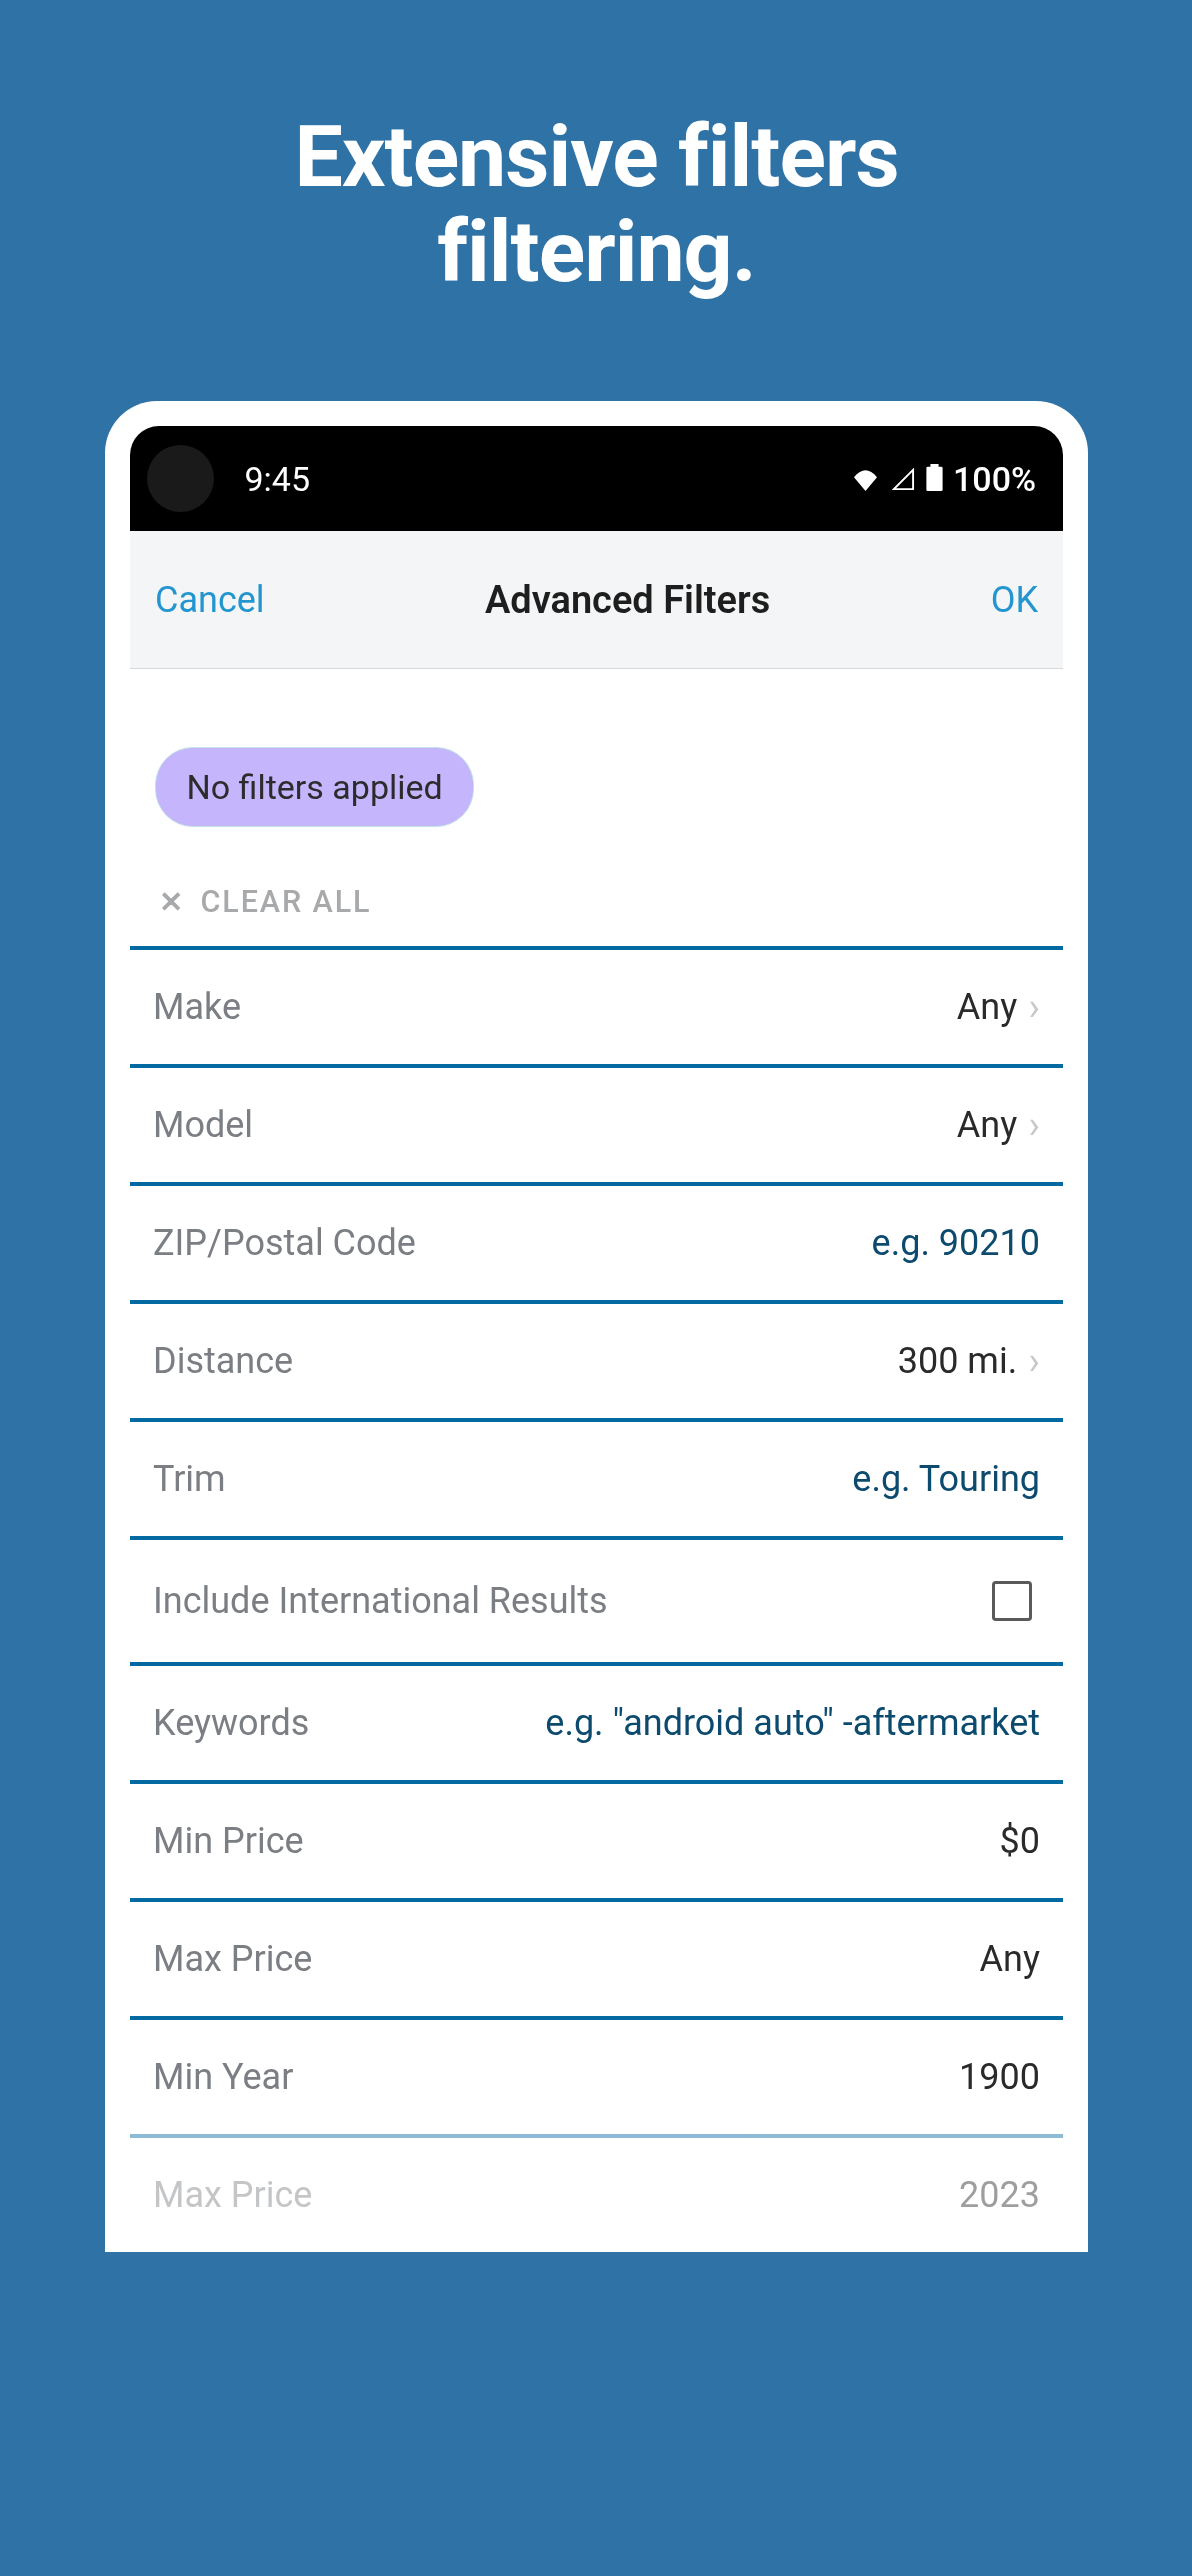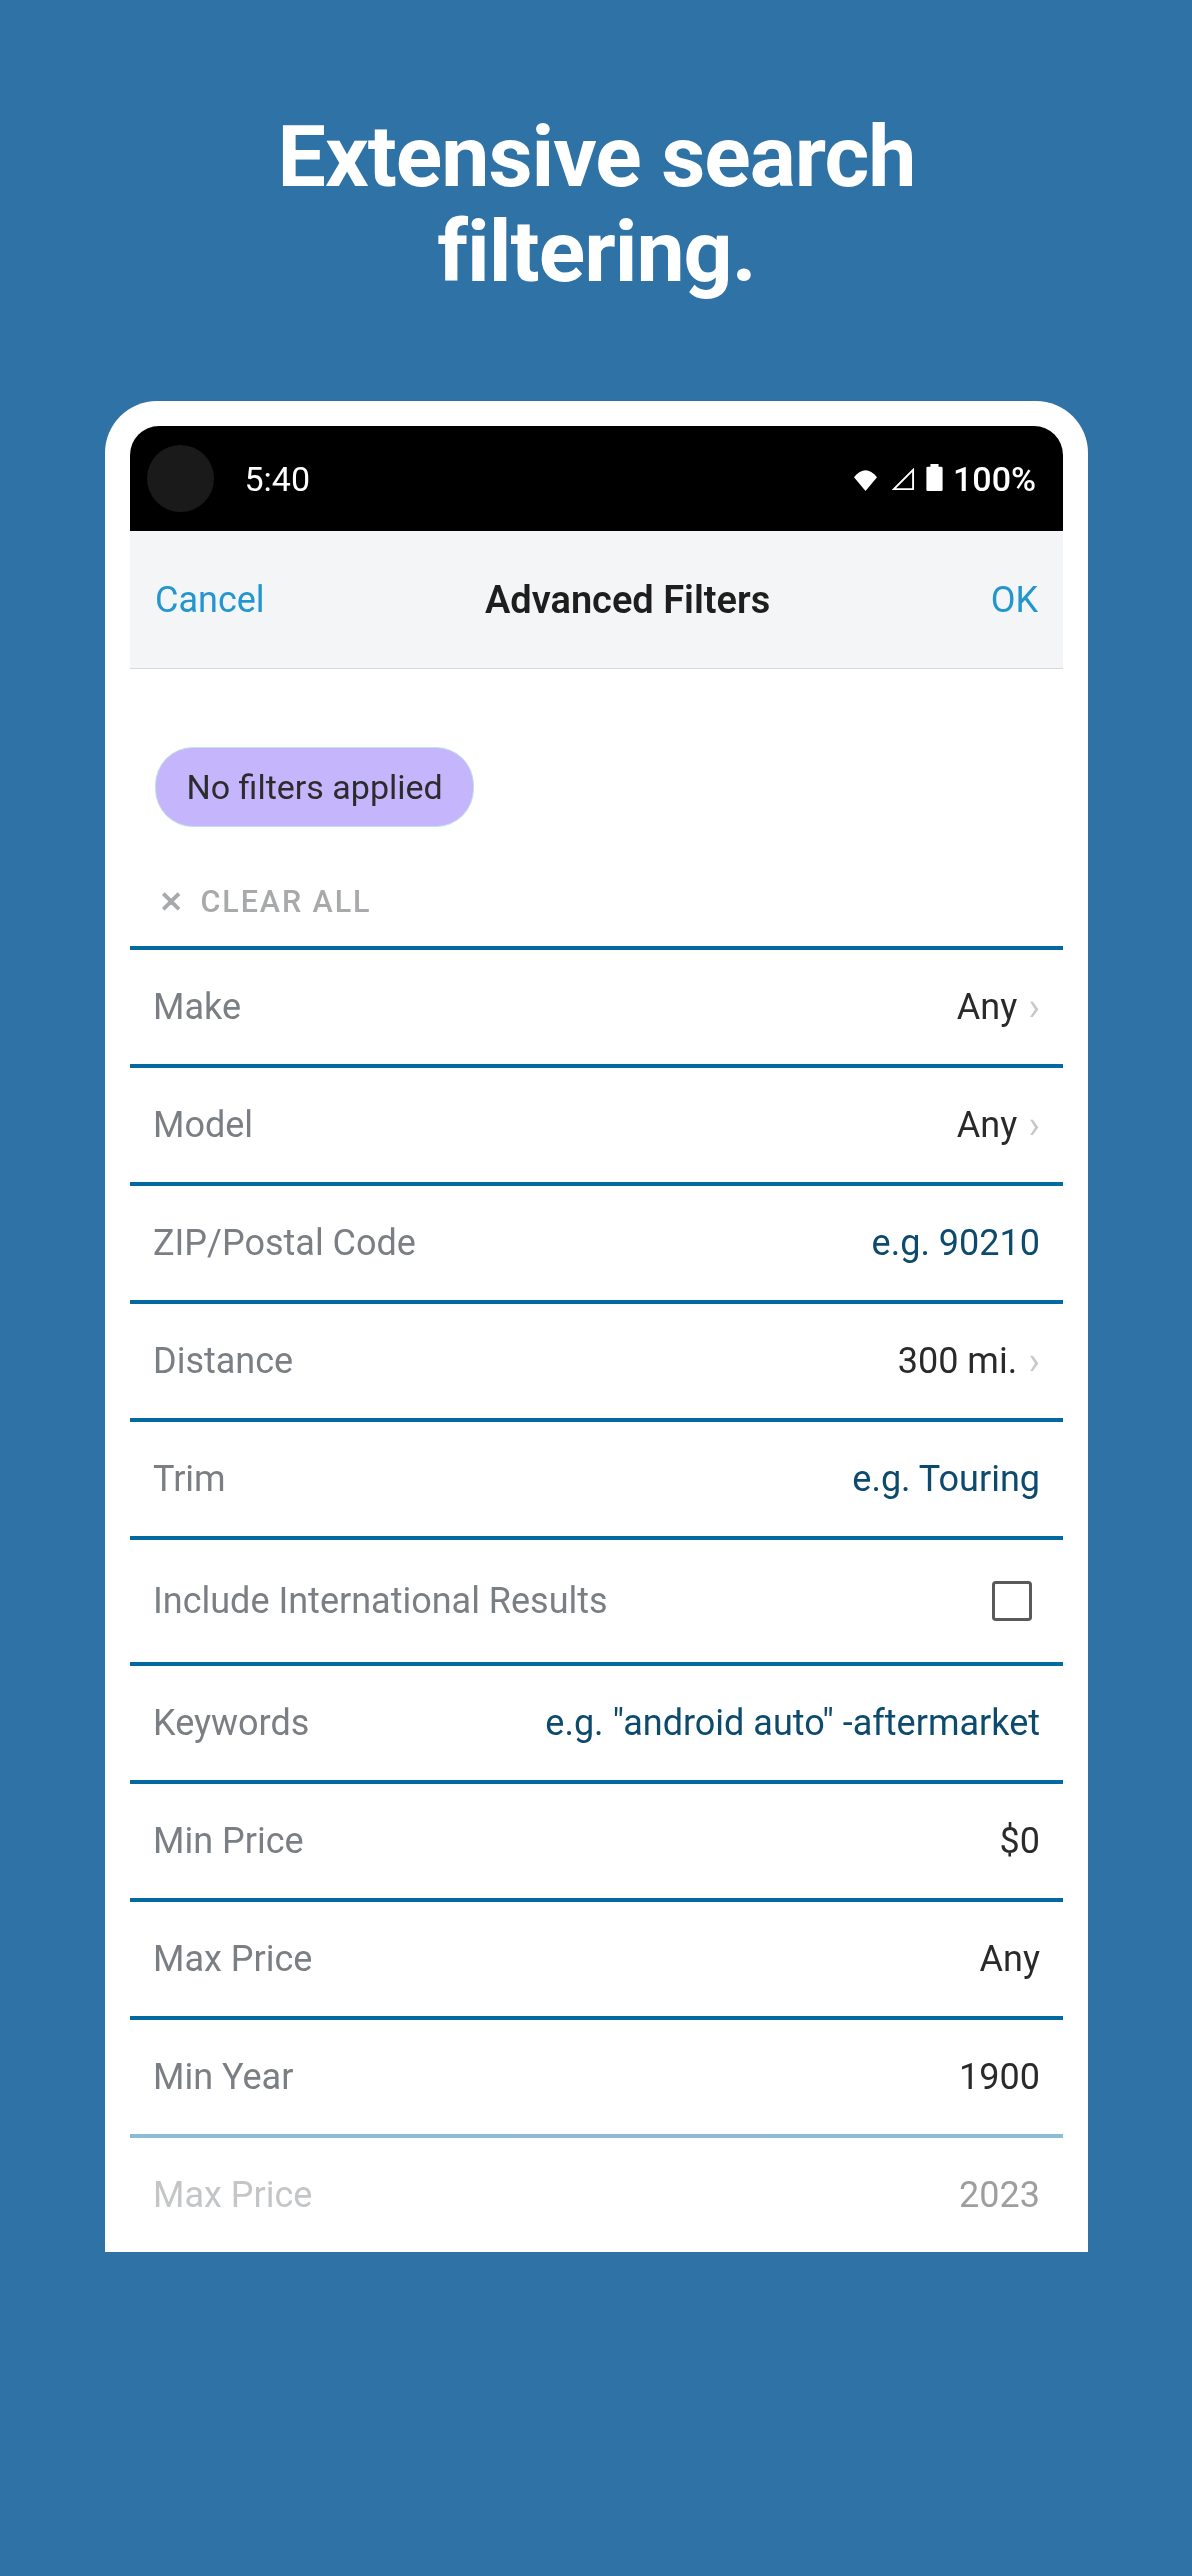--- a/index.html
+++ b/index.html
@@ -150,32 +150,32 @@
     border: 3.8px solid #595a5c;
     border-radius: 3.8px;
     margin-right: 7.6px;
   }
 </style>
 </head>
 <body>
 
 <div class="hero">
   <h1>
-    <span>Extensive search</span><br>
+    <span>Extensive filters</span><br>
     <span>filtering.</span>
   </h1>
 </div>
 
 <div class="device">
   <div class="screen">
 
     <div class="status-bar">
       <div class="status-left">
         <div class="camera-dot"></div>
-        <span class="status-time">5:40</span>
+        <span class="status-time">9:45</span>
       </div>
       <div class="status-right">
         <span>
           <svg width="29" height="23" viewBox="0 0 24 20">
               <path d="M12 20 L2 8 C5 4 9 2 12 2 C15 2 19 4 22 8 Z" fill="#fff"></path>
             </svg>
         </span>
         <span>
           <svg width="27" height="23" viewBox="0 0 24 24">
               <path d="M2 22 L22 22 L22 2 Z" fill="none" stroke="#fff" stroke-width="2"></path>

